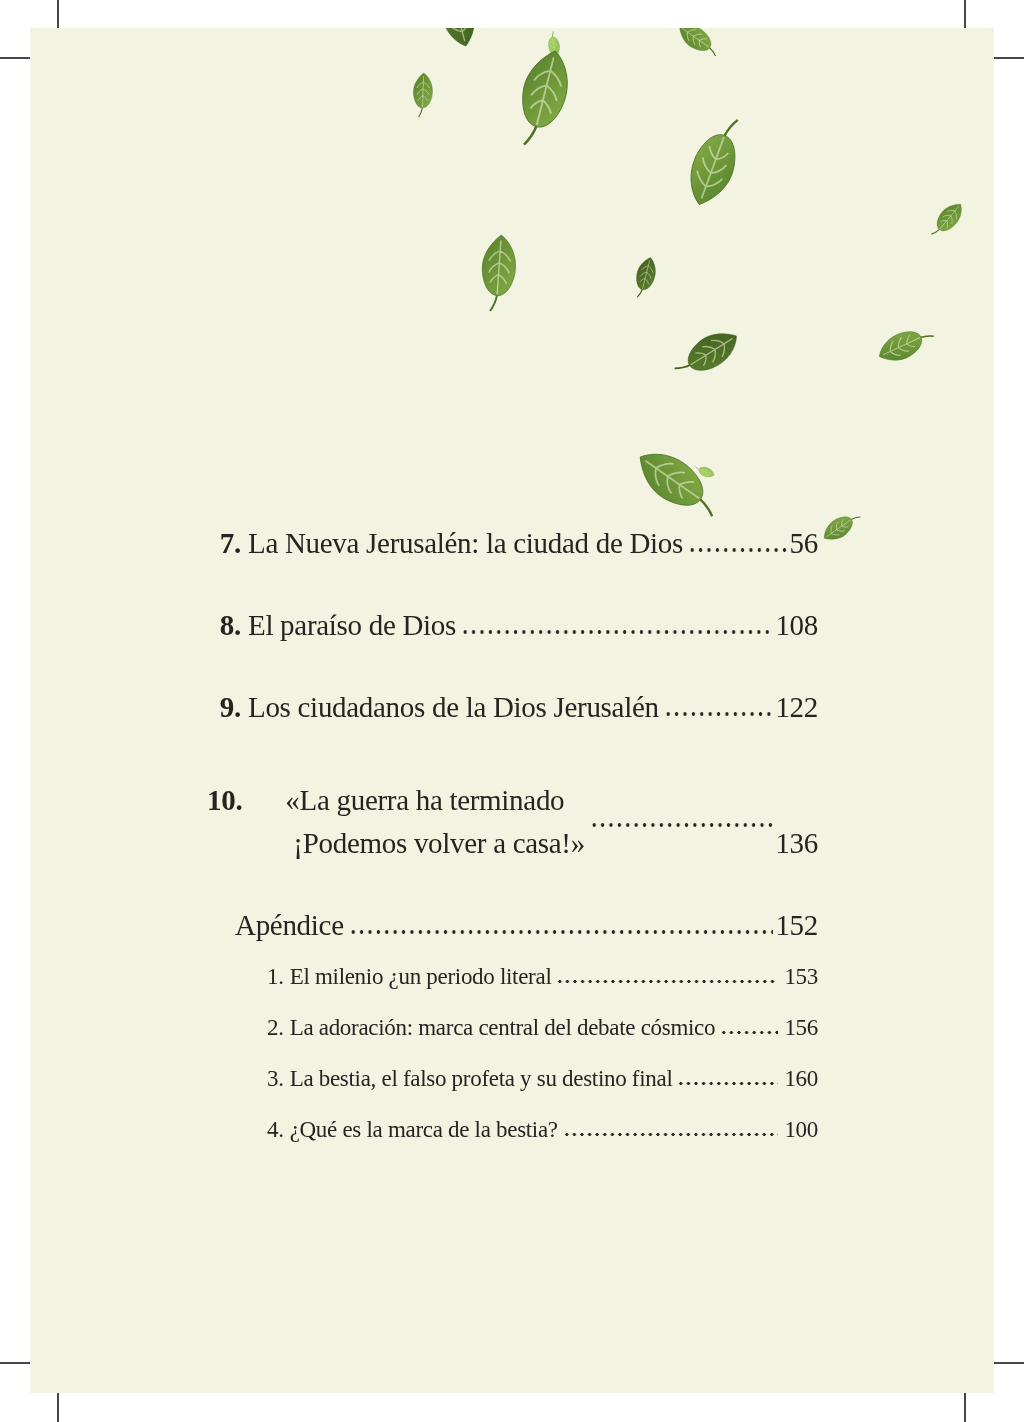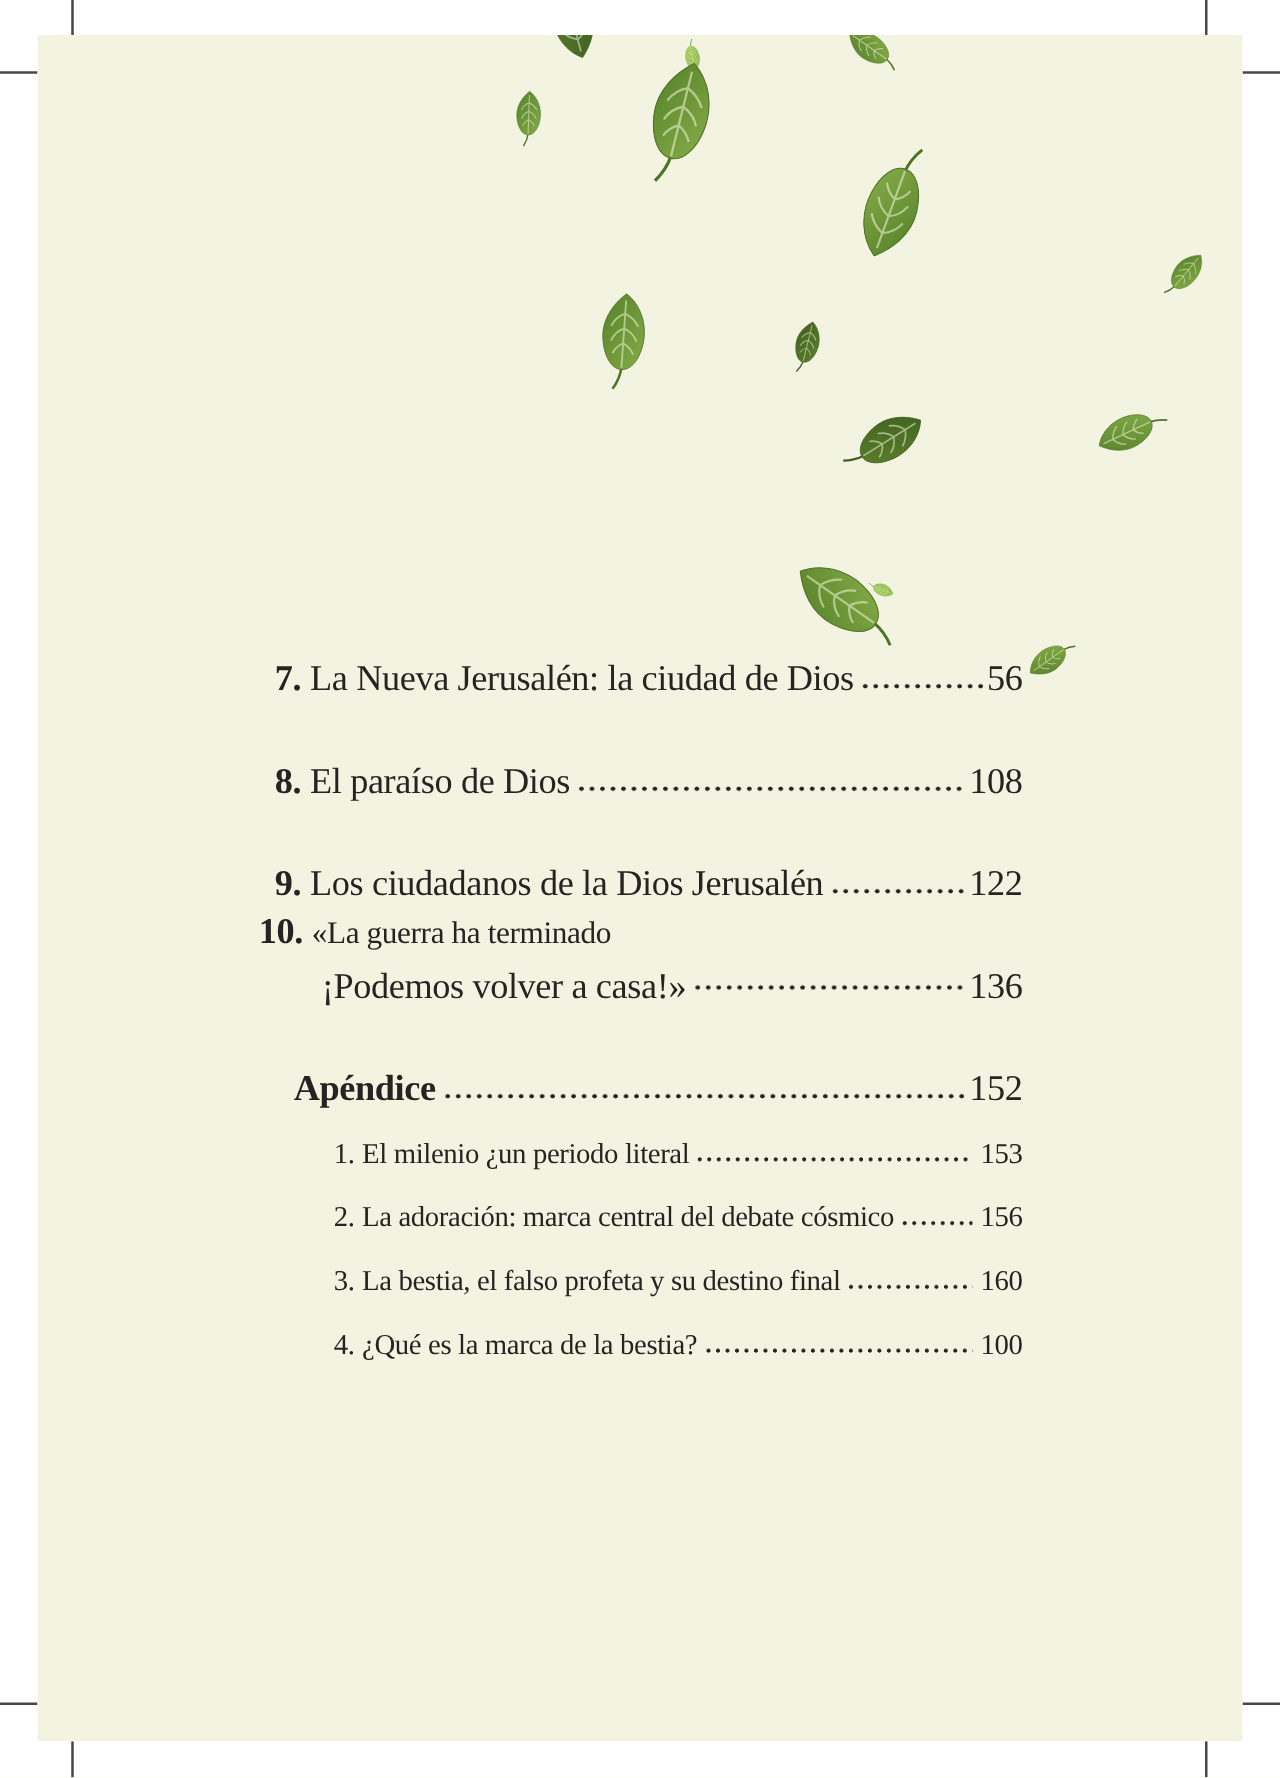--- a/index.html
+++ b/index.html
@@ -21,27 +21,27 @@
   .toc{position:absolute;left:177px;top:497px;width:611px;letter-spacing:-0.3px;}
   .row{display:flex;align-items:baseline;font-size:29px;line-height:36px;}
   .row.gap{margin-bottom:46px;}
   .num{font-weight:bold;min-width:34px;text-align:right;margin-right:7px;white-space:nowrap;}
   .title{white-space:nowrap;}
   .leader{flex:1 1 auto;height:6px;min-width:14px;margin:0 2px 0 5px;
           background-image:radial-gradient(circle,#262422 1.55px,rgba(0,0,0,0) 2px);
           background-size:8.4px 6px;background-repeat:repeat-x;background-position:left bottom;}
   .pg{white-space:nowrap;}
 
-  .ch10{}
+  .ch10{margin-top:54px;gap:36px;}
   .ch10 .stack{flex:1 1 auto;}
-  .ch10 .l1{font-size:25px;line-height:43px;white-space:nowrap;}
-  .ch10 .l2{display:flex;align-items:center;font-size:29px;line-height:43px;padding-left:8px;}
+  .ch10 .l1{font-size:29px;line-height:43px;white-space:nowrap;}
+  .ch10 .l2{display:flex;align-items:flex-start;font-size:29px;line-height:43px;padding-left:8px;}
 
   .apendice{margin-top:42px;}
-  .apendice .head{font-weight:bold;padding-left:28px;white-space:nowrap;}
+  .apendice .head{font-weight:normal;padding-left:28px;white-space:nowrap;}
 
   .appx{margin-top:19px;}
   .appx .row{font-size:23px;line-height:30px;margin-bottom:21px;padding-left:60px;}
   .appx .row:last-child{margin-bottom:0;}
   .appx .anum{font-weight:normal;margin-right:6px;white-space:nowrap;}
   .appx .leader{background-image:radial-gradient(circle,#262422 1.35px,rgba(0,0,0,0) 1.8px);
                 background-size:7.6px 5px;height:5px;margin-right:6px;}
 </style>
 </head>
 <body>

